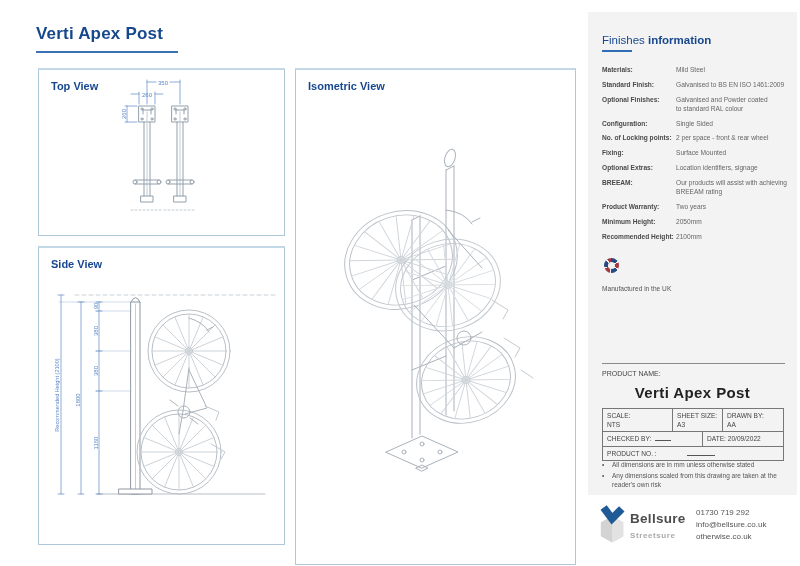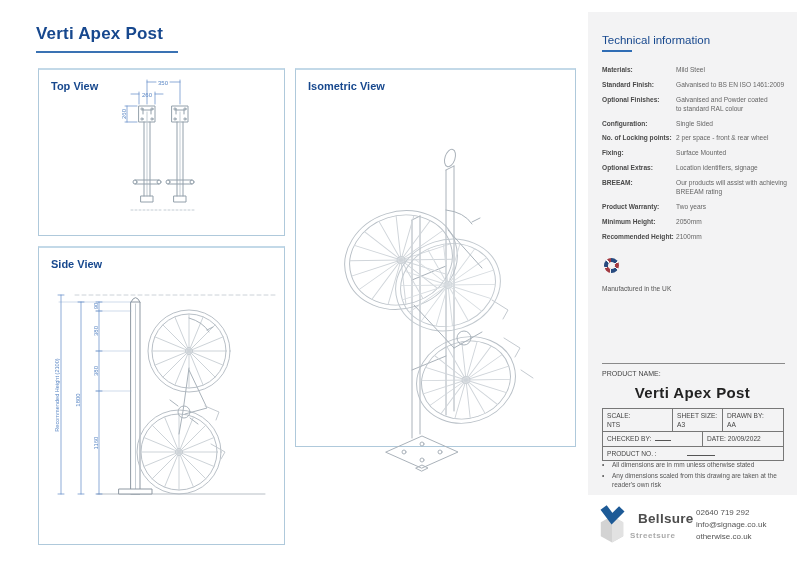--- a/index.html
+++ b/index.html
@@ -5,27 +5,27 @@
   html,body{margin:0;padding:0;background:#fff;}
   .page{position:relative;width:800px;height:566px;background:#fff;overflow:hidden;
         font-family:"Liberation Sans", sans-serif;}
   
   .title{position:absolute;left:36px;top:24px;margin:0;font-size:17px;font-weight:bold;color:#17488e;letter-spacing:.2px;}
   .title-rule{position:absolute;left:36px;top:51px;width:142px;height:2px;background:#3a72b3;}
   
   .panel{position:absolute;background:#fff;border:1px solid #afc9db;border-top:2px solid #c3d9e8;box-sizing:border-box;}
   .panel-top{left:38px;top:68px;width:247px;height:168px;}
   .panel-side{left:38px;top:246px;width:247px;height:299px;}
-  .panel-iso{left:295px;top:68px;width:281px;height:379px;padding-left:24px;}
+  .panel-iso{left:295px;top:68px;width:281px;height:497px;padding-left:24px;}
   .panel-label{position:absolute;left:12px;top:10px;font-size:11px;font-weight:bold;color:#17488e;}
   .panel svg{position:absolute;left:0;top:0;}
   
   .tech-panel{position:absolute;left:588px;top:12px;width:209px;height:483px;background:#f3f3f4;box-sizing:border-box;}
   .tech-heading{position:absolute;left:14px;top:22px;margin:0;font-size:11.5px;font-weight:normal;color:#17488e;}
-  .tech-heading b{font-weight:normal;}
+  .tech-heading b{font-weight:bold;}
   .tech-rule{position:absolute;left:14px;top:38px;width:30px;height:2px;background:#2f6db5;}
   .spec-list{position:absolute;left:14px;top:54px;width:187px;}
   .spec-row{display:flex;margin-bottom:6px;font-size:6.6px;line-height:1.35;}
   .spec-label{width:74px;flex-shrink:0;font-weight:bold;color:#4a4a4a;}
   .spec-value{color:#666;white-space:pre-line;}
   .uk-badge{position:absolute;left:16px;top:246px;width:15px;height:15px;border-radius:50%;
     background:conic-gradient(#274a7f 0 55deg,#f3f3f4 55deg 65deg,#a33a42 65deg 115deg,#f3f3f4 115deg 125deg,#274a7f 125deg 185deg,#f3f3f4 185deg 195deg,#a33a42 195deg 245deg,#f3f3f4 245deg 255deg,#274a7f 255deg 315deg,#f3f3f4 315deg 325deg,#a33a42 325deg 360deg);}
   .uk-badge::after{content:"";position:absolute;inset:4px;background:#f3f3f4;border-radius:50%;}
   .uk-text{position:absolute;left:14px;top:273px;font-size:6.6px;color:#555;}
   .pb-divider{position:absolute;left:14px;right:12px;top:351px;height:1px;background:#8a8a8a;}
@@ -35,21 +35,21 @@
   .info-table td{border:1px solid #777;padding:2px 4px;vertical-align:top;line-height:1.4;}
   .blank-line{display:inline-block;width:16px;border-bottom:1px solid #555;height:6px;margin-left:4px;}
   .blank-line.long{width:28px;}
   .notes{position:absolute;left:14px;top:448px;width:180px;}
   .note-row{display:flex;font-size:6.5px;color:#555;line-height:1.4;margin-bottom:2px;}
   .note-bullet{width:10px;flex-shrink:0;}
   
   .footer{position:absolute;left:598px;top:500px;width:200px;height:60px;}
   .logo-svg{position:absolute;left:0;top:2px;}
   .brand-block{position:absolute;left:32px;top:11px;}
-  .brand{font-size:13.5px;font-weight:bold;color:#4d4d4d;letter-spacing:.3px;margin-left:8px;}
+  .brand{font-size:13.5px;font-weight:bold;color:#4d4d4d;letter-spacing:.3px;}
   .subbrand{font-size:8px;font-weight:bold;color:#a9a9a9;letter-spacing:.6px;margin-top:5px;}
   .contact{position:absolute;left:98px;top:7px;font-size:8px;color:#555;line-height:1.5;}
   
   .draw{stroke-linecap:round;stroke-linejoin:round;}
 </style>
 </head>
 <body>
 
 <div class="page">
 
@@ -308,21 +308,21 @@
           <circle cx="168" cy="268" r="7"></circle>
           <path d="M196 230 l16 10 l-5 9 M208 268 l16 10 l-5 9 M225 300 l12 8" stroke="#c4cad0"></path>
           <path d="M150 140 q18 2 26 14 M176 152 l8 -4"></path>
         </g>
       </g>
     </svg>
     <div class="panel-label">Isometric View</div>
   </section>
 
   <aside class="tech-panel">
-    <h2 class="tech-heading"><span>Technical</span> <b>information</b></h2>
+    <h2 class="tech-heading"><span>Finishes</span> <b>information</b></h2>
     <div class="tech-rule"></div>
     <div class="spec-list">
         <div class="spec-row">
           <div class="spec-label">Materials:</div>
           <div class="spec-value">Mild Steel</div>
         </div>
         <div class="spec-row">
           <div class="spec-label">Standard Finish:</div>
           <div class="spec-value">Galvanised to BS EN ISO 1461:2009</div>
         </div>
@@ -420,19 +420,19 @@
     <svg class="logo-svg" width="28" height="46" viewBox="0 0 40 62">
       <polygon points="20,18 36,27 36,47 20,56 4,47 4,27" fill="#d3d3d3"></polygon>
       <polygon points="20,18 36,27 36,47 20,56" fill="#e2e2e2"></polygon>
       <path d="M8 6 L20 22 L34 8" stroke="#1d5a96" stroke-width="11" fill="none"></path>
     </svg>
     <div class="brand-block">
       <div class="brand">Bellsure</div>
       <div class="subbrand">Streetsure</div>
     </div>
     <div class="contact">
-      <div>02640 719 292</div>
-      <div>info@signage.co.uk</div>
+      <div>01730 719 292</div>
+      <div>info@bellsure.co.uk</div>
       <div>otherwise.co.uk</div>
     </div>
   </footer>
 
 </div>
 
 </body></html>

